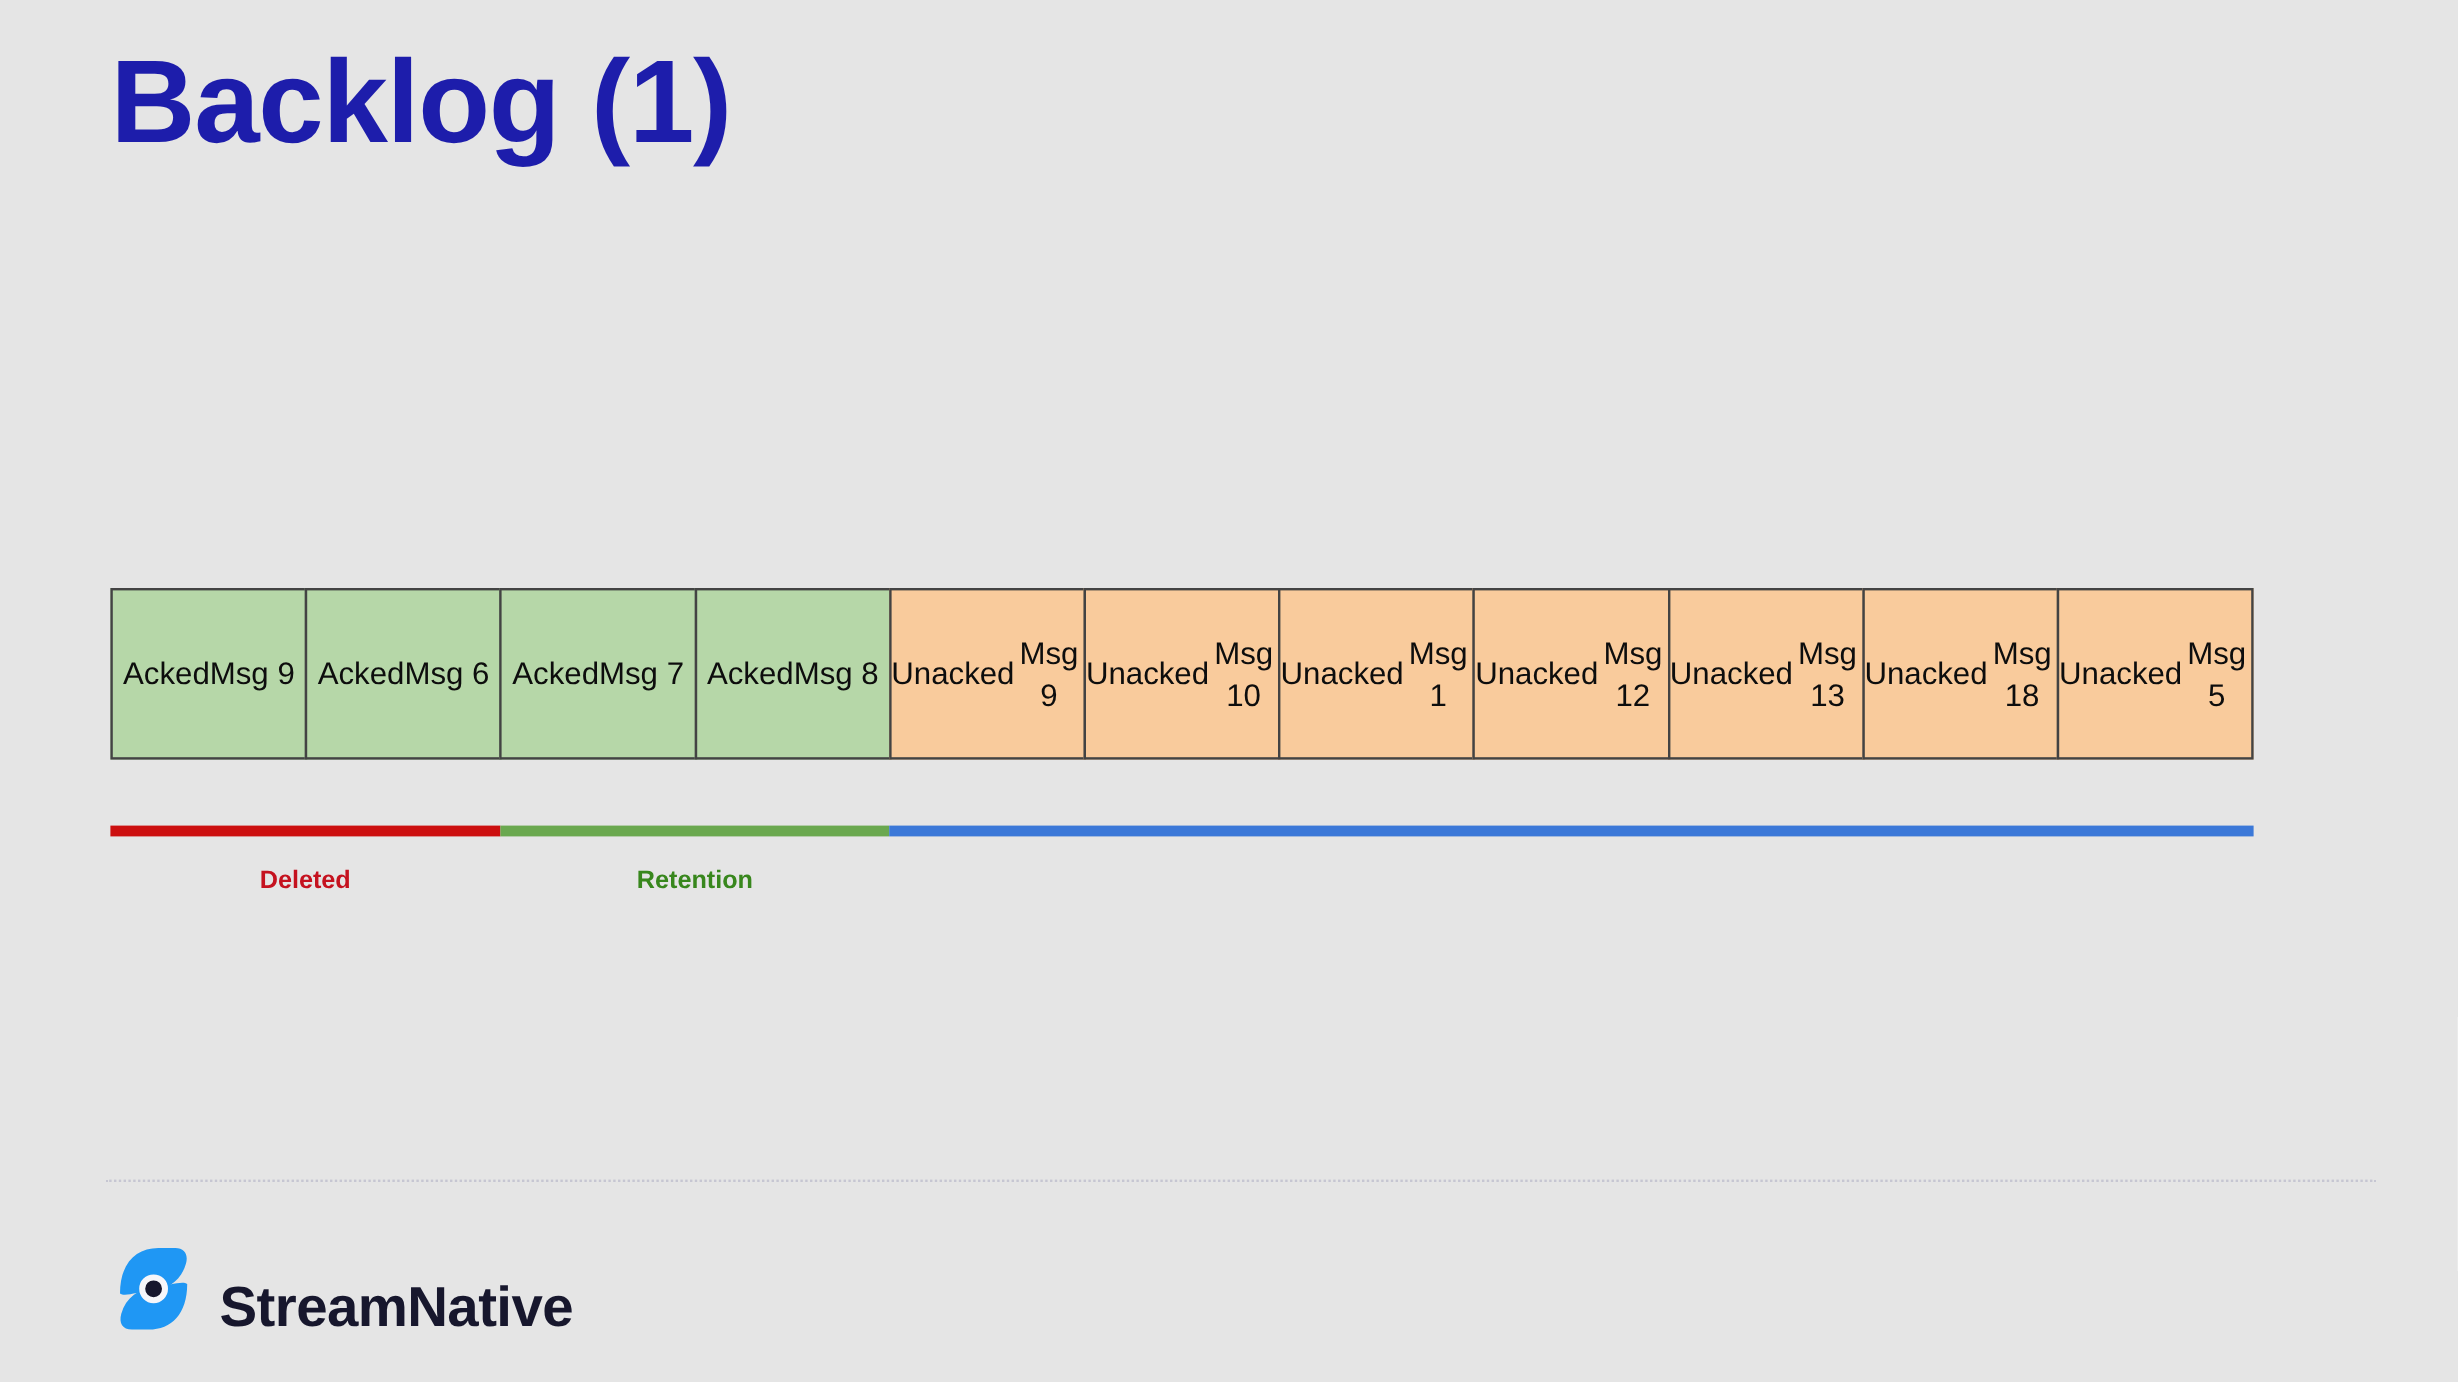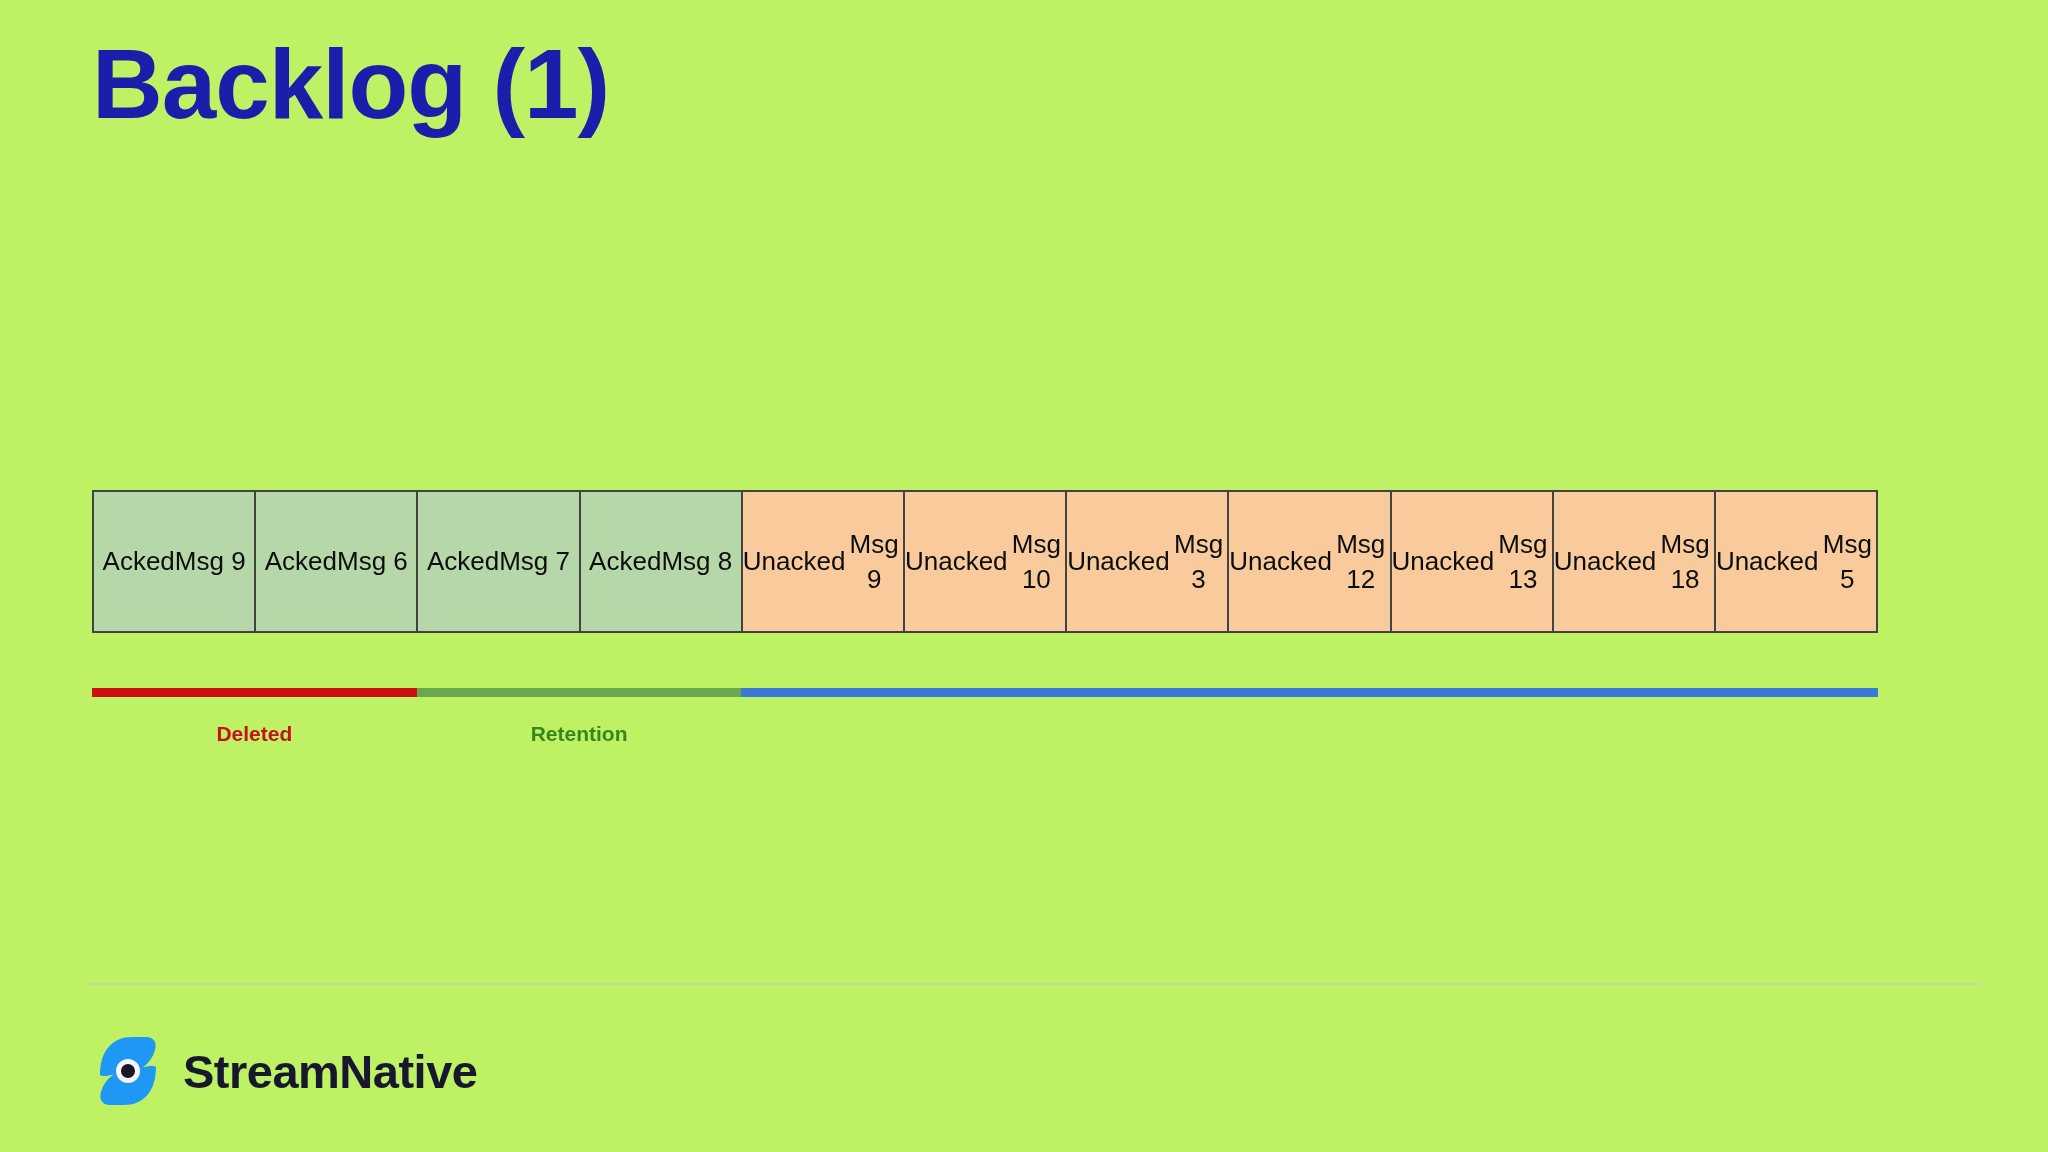--- a/index.html
+++ b/index.html
@@ -39,31 +39,31 @@
   .seg-label{
     position:absolute;top:0;transform:translateX(-50%);
     font-size:21px;font-weight:700;white-space:nowrap;
   }
   .footer-divider{
     position:absolute;left:88px;top:983px;width:1892px;height:0;
     border-top:2px dotted #c6c6d2;
   }
   .footer{
     position:absolute;left:95px;top:1026px;height:90px;
-    display:flex;align-items:center;gap:22px;
+    display:flex;align-items:flex-end;gap:22px;
   }
   .logo-mark{display:block;}
   .brand-name{
     font-size:47px;font-weight:700;color:#17172d;letter-spacing:-0.5px;
   }
 </style>
 </head>
 <body>
 
-<div class="slide" style="background: #bef264;">
+<div class="slide" style="background: #e5e5e5;">
 
   <h1 class="slide-title" style="color: rgb(29, 29, 171);">Backlog (1)</h1>
 
   <div class="diagram">
     <div class="box-row" id="boxRow">
         <div class="msg-box" style="background: rgb(182, 215, 168); border-color: rgb(67, 67, 67);">
           <div>Acked</div>
           <div>Msg 9</div>
         </div>
         <div class="msg-box" style="background: rgb(182, 215, 168); border-color: rgb(67, 67, 67);">
@@ -81,21 +81,21 @@
         <div class="msg-box" style="background: rgb(249, 203, 156); border-color: rgb(67, 67, 67);">
           <div>Unacked</div>
           <div>Msg 9</div>
         </div>
         <div class="msg-box" style="background: rgb(249, 203, 156); border-color: rgb(67, 67, 67);">
           <div>Unacked</div>
           <div>Msg 10</div>
         </div>
         <div class="msg-box" style="background: rgb(249, 203, 156); border-color: rgb(67, 67, 67);">
           <div>Unacked</div>
-          <div>Msg 3</div>
+          <div>Msg 1</div>
         </div>
         <div class="msg-box" style="background: rgb(249, 203, 156); border-color: rgb(67, 67, 67);">
           <div>Unacked</div>
           <div>Msg 12</div>
         </div>
         <div class="msg-box" style="background: rgb(249, 203, 156); border-color: rgb(67, 67, 67);">
           <div>Unacked</div>
           <div>Msg 13</div>
         </div>
         <div class="msg-box" style="background: rgb(249, 203, 156); border-color: rgb(67, 67, 67);">

